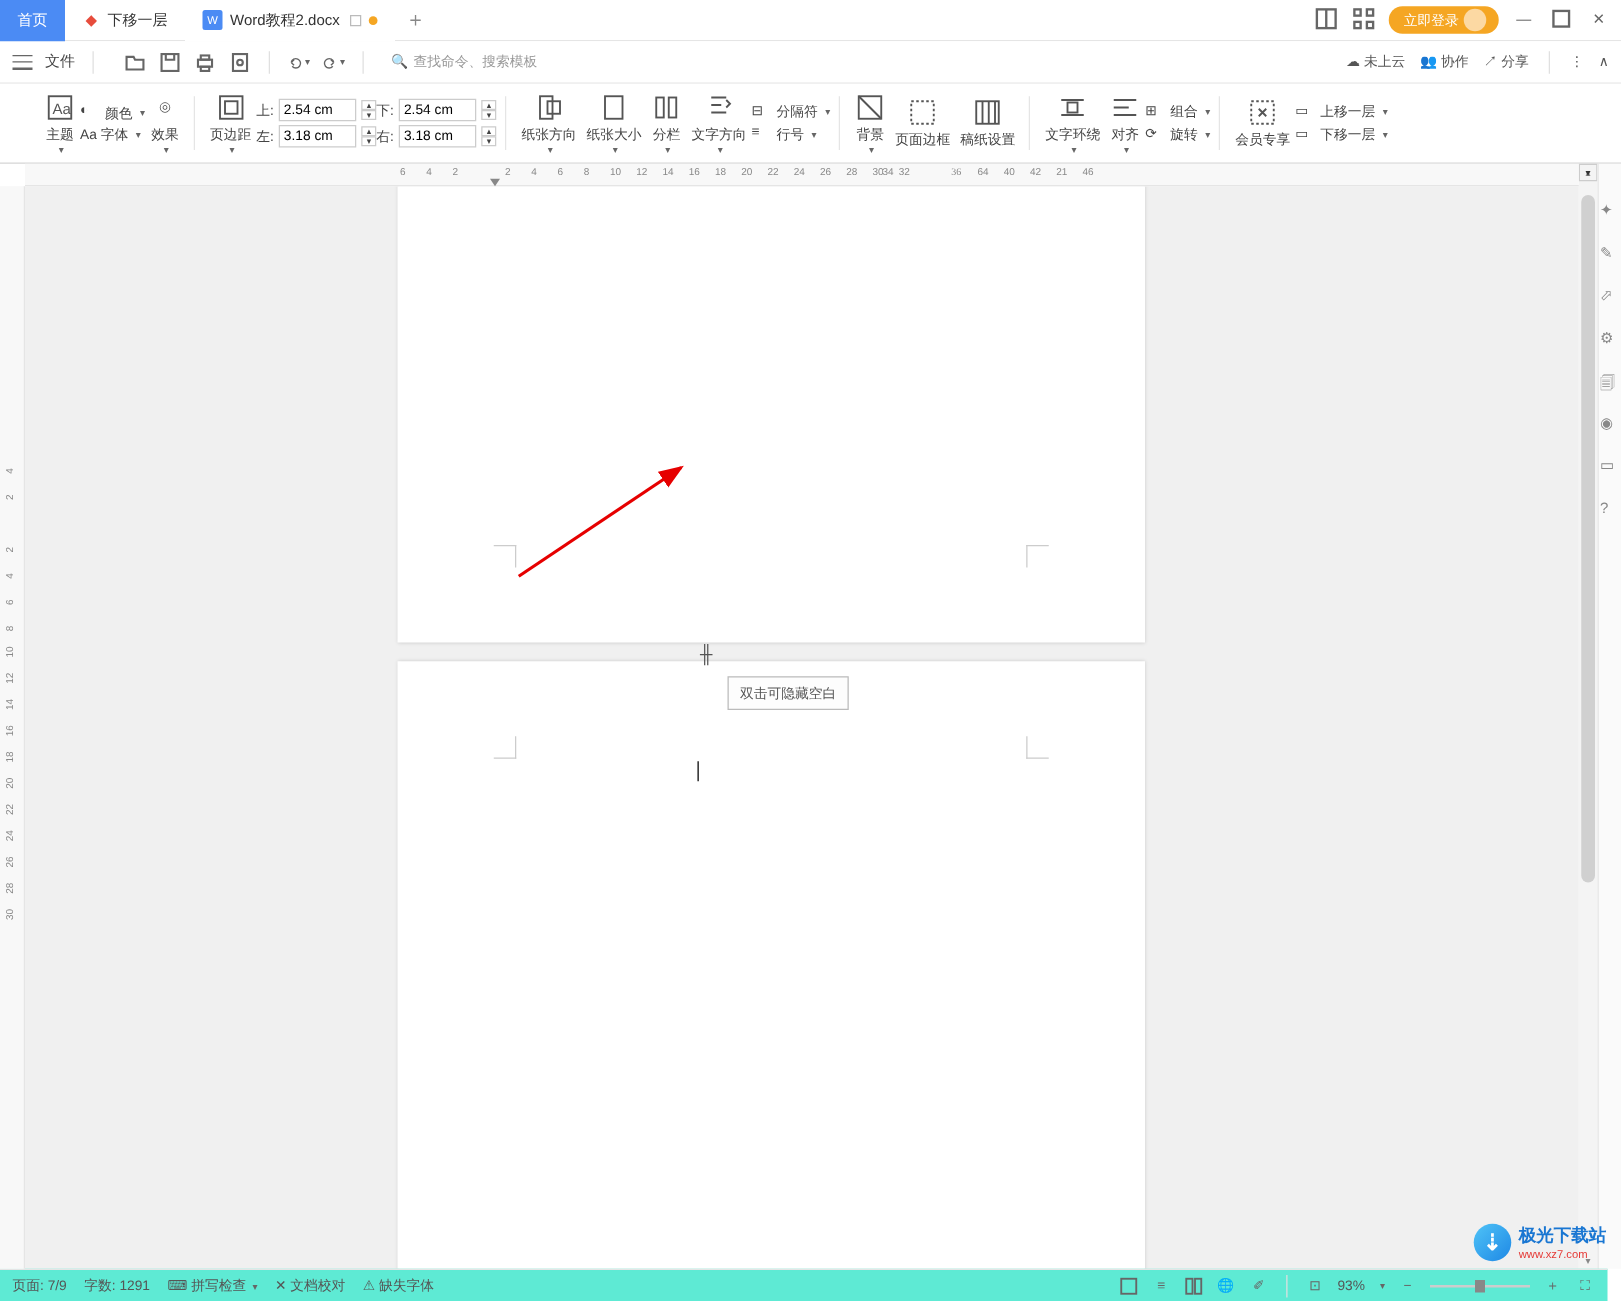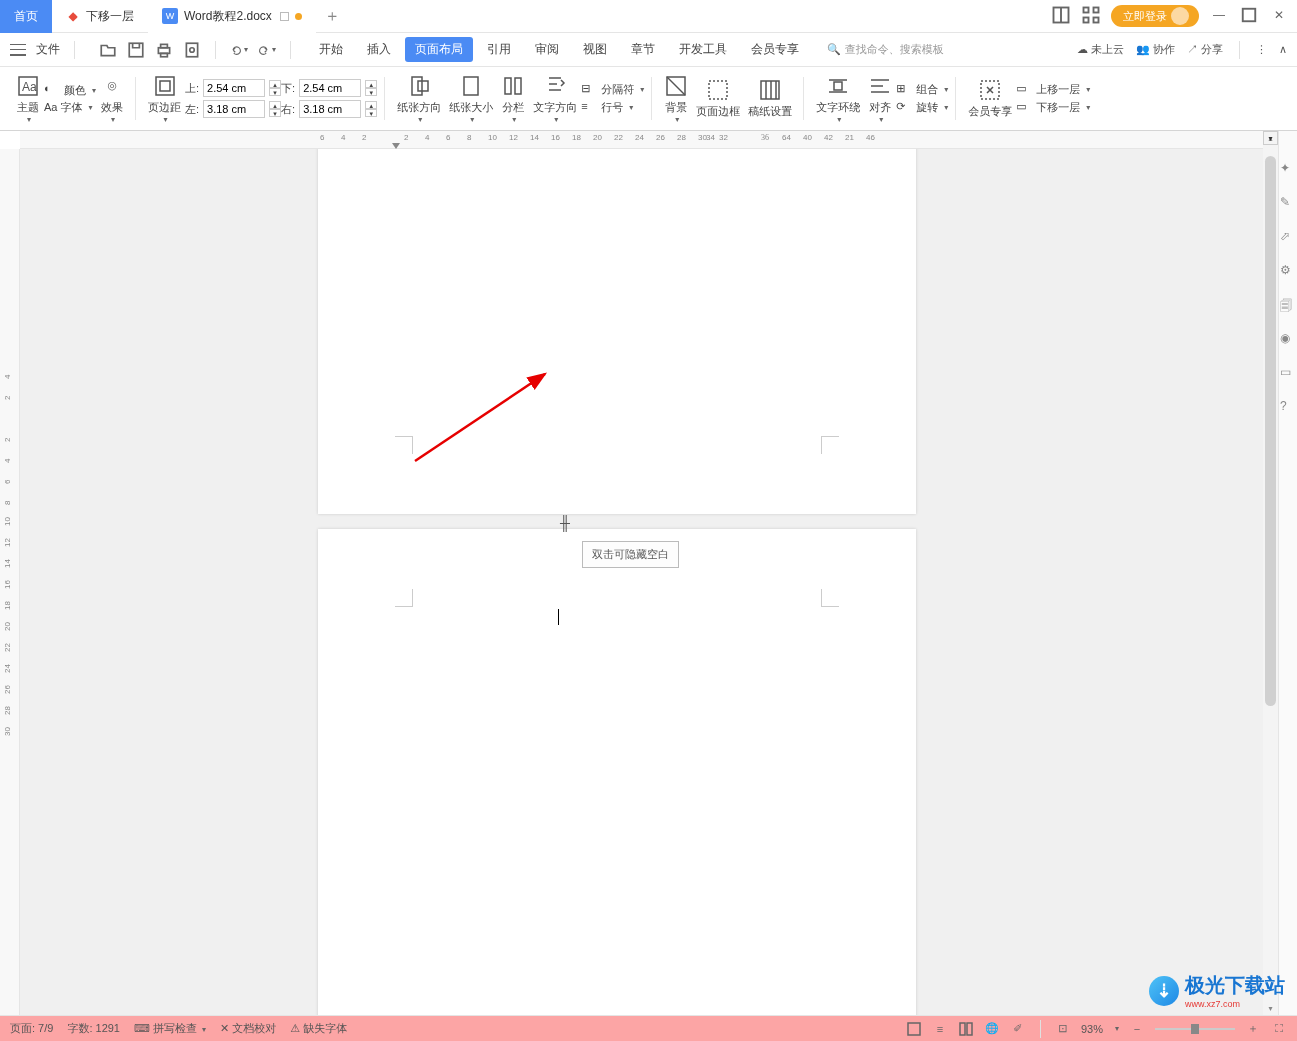--- a/index.html
+++ b/index.html
@@ -30,21 +30,21 @@
 .qa-icons { display: flex; align-items: center; gap: 10px; margin-left: 10px; }
 .qa-icon { width: 18px; height: 18px; color: #666; display: flex; align-items: center; justify-content: center; }
 .sep { width: 1px; height: 18px; background: #e0e0e0; margin: 0 4px; }
 .menu-tabs { display: flex; align-items: center; gap: 4px; margin-left: 10px; }
 .menu-tab { padding: 4px 10px; font-size: 12px; color: #444; border-radius: 3px; cursor: pointer; }
 .menu-tab.active { background: #4b8bf4; color: #fff; }
 .menu-search { margin-left: 14px; display: flex; align-items: center; color: #999; font-size: 11px; gap: 4px; }
 .menu-right { margin-left: auto; display: flex; align-items: center; gap: 12px; font-size: 11px; color: #555; }
 
 
-.ribbon { height: 64px; display: flex; align-items: center; border-bottom: 1px solid #d5d5d5; background: #fff; padding: 0 0 0 4px; }
+.ribbon { height: 64px; display: flex; align-items: center; border-bottom: 1px solid #d5d5d5; background: #fff; padding: 0 0 0 24px; }
 .ribbon-group { display: flex; align-items: center; height: 100%; padding: 0 8px; position: relative; }
 .ribbon-group::after { content: ''; position: absolute; right: 0; top: 10px; bottom: 10px; width: 1px; background: #e5e5e5; }
 .ribbon-group:last-child::after { display: none; }
 .rib-btn { display: flex; flex-direction: column; align-items: center; justify-content: center; font-size: 11px; color: #444; padding: 0 4px; cursor: pointer; height: 56px; }
 .rib-btn .ico { width: 24px; height: 24px; display: flex; align-items: center; justify-content: center; color: #555; margin-bottom: 2px; }
 .rib-row { display: flex; flex-direction: column; gap: 2px; justify-content: center; height: 56px; }
 .rib-row-item { display: flex; align-items: center; gap: 4px; font-size: 11px; color: #444; cursor: pointer; }
 .rib-row-item .small-ico { width: 16px; height: 16px; }
 .margin-inputs { display: flex; flex-direction: column; gap: 3px; }
 .margin-row { display: flex; align-items: center; gap: 4px; font-size: 11px; color: #444; }
@@ -83,30 +83,30 @@
 .vscroll { position: absolute; top: 131px; right: 19px; bottom: 26px; width: 15px; background: #f4f4f4; }
 .vscroll .thumb { position: absolute; left: 2px; right: 2px; top: 25px; height: 550px; background: #d0d0d0; border-radius: 6px; }
 .vscroll .arrow-btn { position: absolute; left: 0; right: 0; height: 14px; display: flex; align-items: center; justify-content: center; font-size: 8px; color: #888; }
 
 
 .sidepanel { position: absolute; top: 131px; right: 0; width: 19px; bottom: 26px; background: #fafafa; border-left: 1px solid #e5e5e5; display: flex; flex-direction: column; align-items: center; gap: 18px; padding-top: 30px; }
 .sidepanel .sicon { width: 16px; height: 16px; color: #888; cursor: pointer; }
 .sidebox { position: absolute; top: 131px; right: 19px; width: 15px; height: 14px; border: 1px solid #ccc; font-size: 8px; display: flex; align-items: center; justify-content: center; }
 
 
-.status-bar { position: absolute; bottom: 0; left: 0; right: 0; height: 26px; background: #fca5a5; border-top: 1px solid #e5e5e5; display: flex; align-items: center; padding: 0 10px; font-size: 11px; color: #555; gap: 14px; }
+.status-bar { position: absolute; bottom: 0; left: 0; right: 11px; height: 26px; background: #5eead4; border-top: 1px solid #e5e5e5; display: flex; align-items: center; padding: 0 10px; font-size: 11px; color: #555; gap: 14px; }
 .status-right { margin-left: auto; display: flex; align-items: center; gap: 10px; }
 .status-icon { width: 16px; height: 16px; display: flex; align-items: center; justify-content: center; color: #666; }
 .zoom-slider { width: 80px; height: 2px; background: #ccc; position: relative; }
 .zoom-slider .knob { position: absolute; top: -4px; left: 36px; width: 8px; height: 10px; background: #888; }
 
 
 .watermark { position: absolute; right: 12px; bottom: 32px; display: flex; align-items: center; gap: 6px; z-index: 20; }
 .watermark .logo { width: 30px; height: 30px; border-radius: 50%; background: linear-gradient(135deg,#4fc3f7,#1e88e5); display: flex; align-items: center; justify-content: center; color: #fff; font-size: 18px; font-weight: bold; }
-.watermark .txt1 { font-size: 20px; color: #1976d2; font-weight: bold; }
+.watermark .txt1 { font-size: 14px; color: #1976d2; font-weight: bold; }
 .watermark .txt2 { font-size: 9px; color: #e53935; }
 
 svg.ico-svg { width: 100%; height: 100%; fill: none; stroke: currentColor; stroke-width: 1.5; }
 </style>
 </head>
 <body>
 
 <div class="title-bar">
   <div class="tab home">
       <span>首页</span>
@@ -196,31 +196,20 @@
         </span>
       <span class="qa-icon">
           <svg class="ico-svg" viewBox="0 0 16 16">
             <path d="M12 8a5 5 0 1 0-1 4M12 8l-3-3M12 8l-3 3"></path>
           </svg>
           <span class="dd-caret">▾</span>
         </span>
       <span class="sep"></span>
     </div>
   </div>
-  <div class="menu-tabs" id="menu-tabs">
-      <div class="menu-tab">开始</div>
-      <div class="menu-tab">插入</div>
-      <div class="menu-tab active">页面布局</div>
-      <div class="menu-tab">引用</div>
-      <div class="menu-tab">审阅</div>
-      <div class="menu-tab">视图</div>
-      <div class="menu-tab">章节</div>
-      <div class="menu-tab">开发工具</div>
-      <div class="menu-tab">会员专享</div>
-    </div>
   <div class="menu-search">
     <span>🔍</span>
     <span>查找命令、搜索模板</span>
   </div>
   <div class="menu-right">
     <span>☁ <span>未上云</span></span>
     <span>👥 <span>协作</span></span>
     <span>↗ <span>分享</span></span>
     <span class="sep"></span>
     <span>⋮</span>

